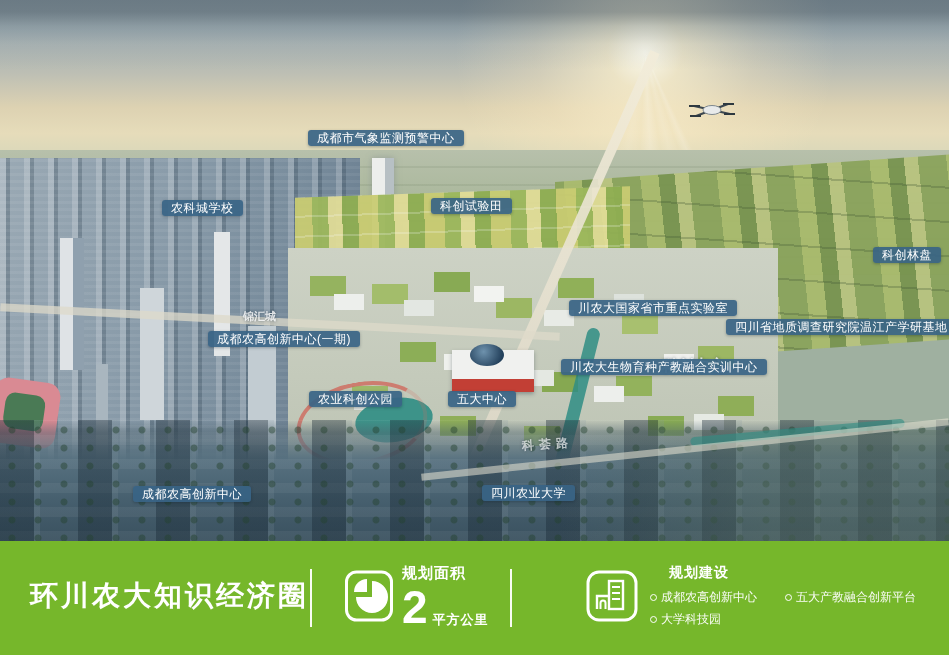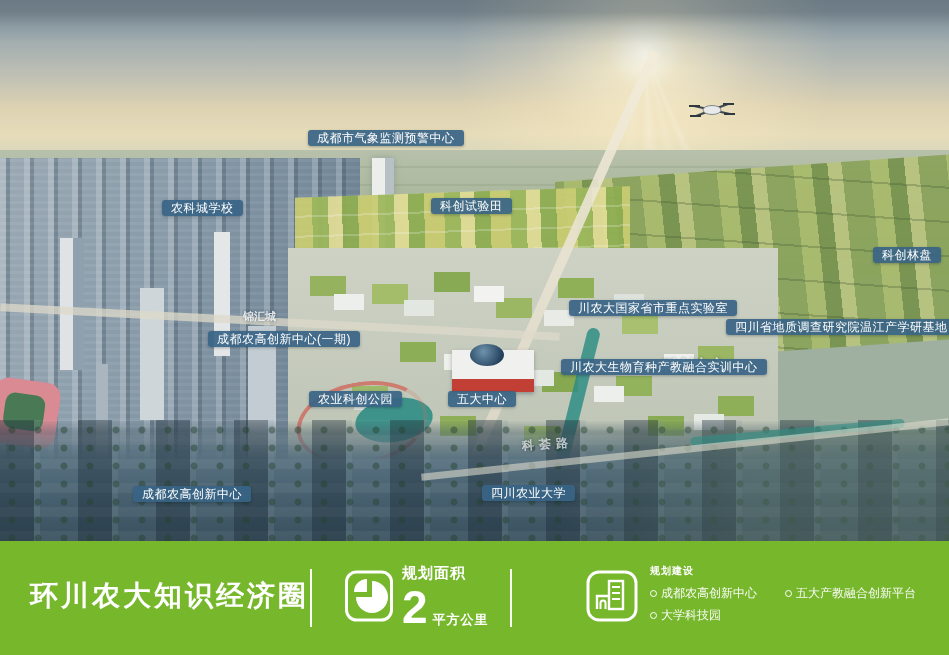--- a/index.html
+++ b/index.html
@@ -172,21 +172,21 @@
   .f-div{
     position:absolute;top:28px;width:2px;height:58px;background:rgba(255,255,255,.95);
   }
   .f-icon{position:absolute;top:27px;}
   .area-block{position:absolute;left:402px;top:23px;}
   .area-label{font-size:15px;font-weight:bold;letter-spacing:1px;}
   .area-row{display:flex;align-items:flex-end;margin-top:1px;}
   .area-value{font-size:46px;line-height:46px;font-weight:bold;}
   .area-unit{font-size:13px;font-weight:bold;margin-left:5px;margin-bottom:1px;letter-spacing:1px;}
   .build-block{position:absolute;left:650px;top:23px;}
-  .build-label{font-size:10px;font-weight:bold;letter-spacing:1px;margin-left:0;}
+  .build-label{font-size:14px;font-weight:bold;letter-spacing:1px;margin-left:19px;}
   .build-grid{
     display:grid;grid-template-columns:135px auto;grid-column-gap:0;grid-row-gap:5px;margin-top:7px;
   }
   .build-item{display:flex;align-items:center;font-size:12px;white-space:nowrap;color:rgba(255,255,255,.96);}
   .dot{
     width:5px;height:5px;border:1.5px solid #fff;border-radius:50%;margin-right:4px;flex:none;
   }
 </style>
 </head>
 <body>

